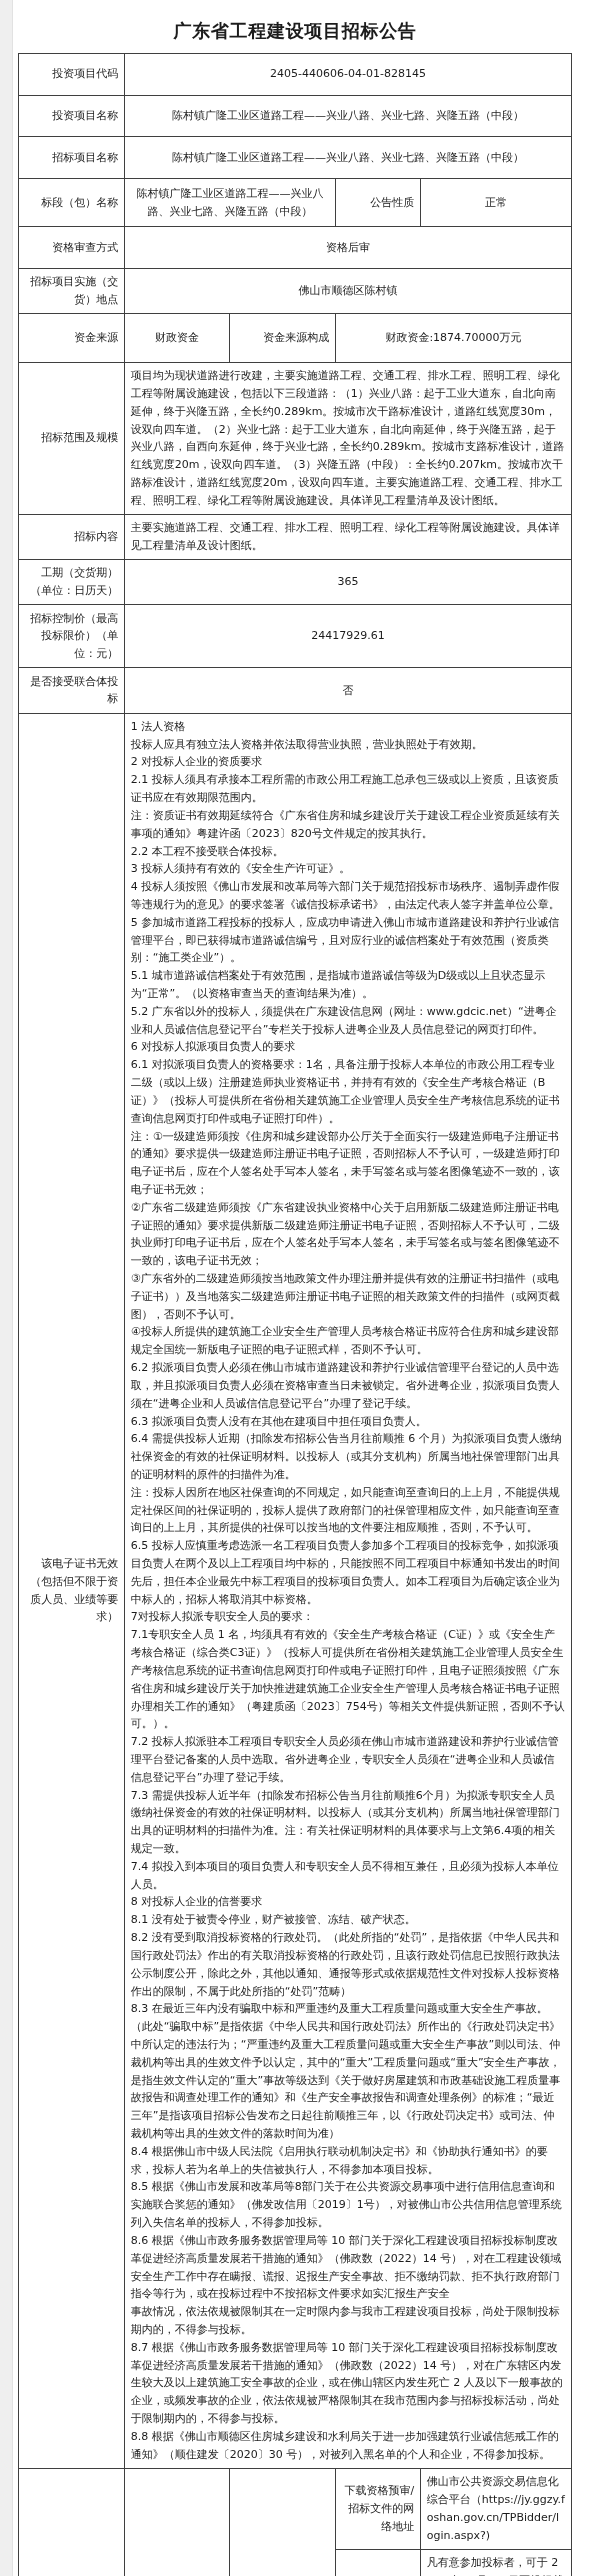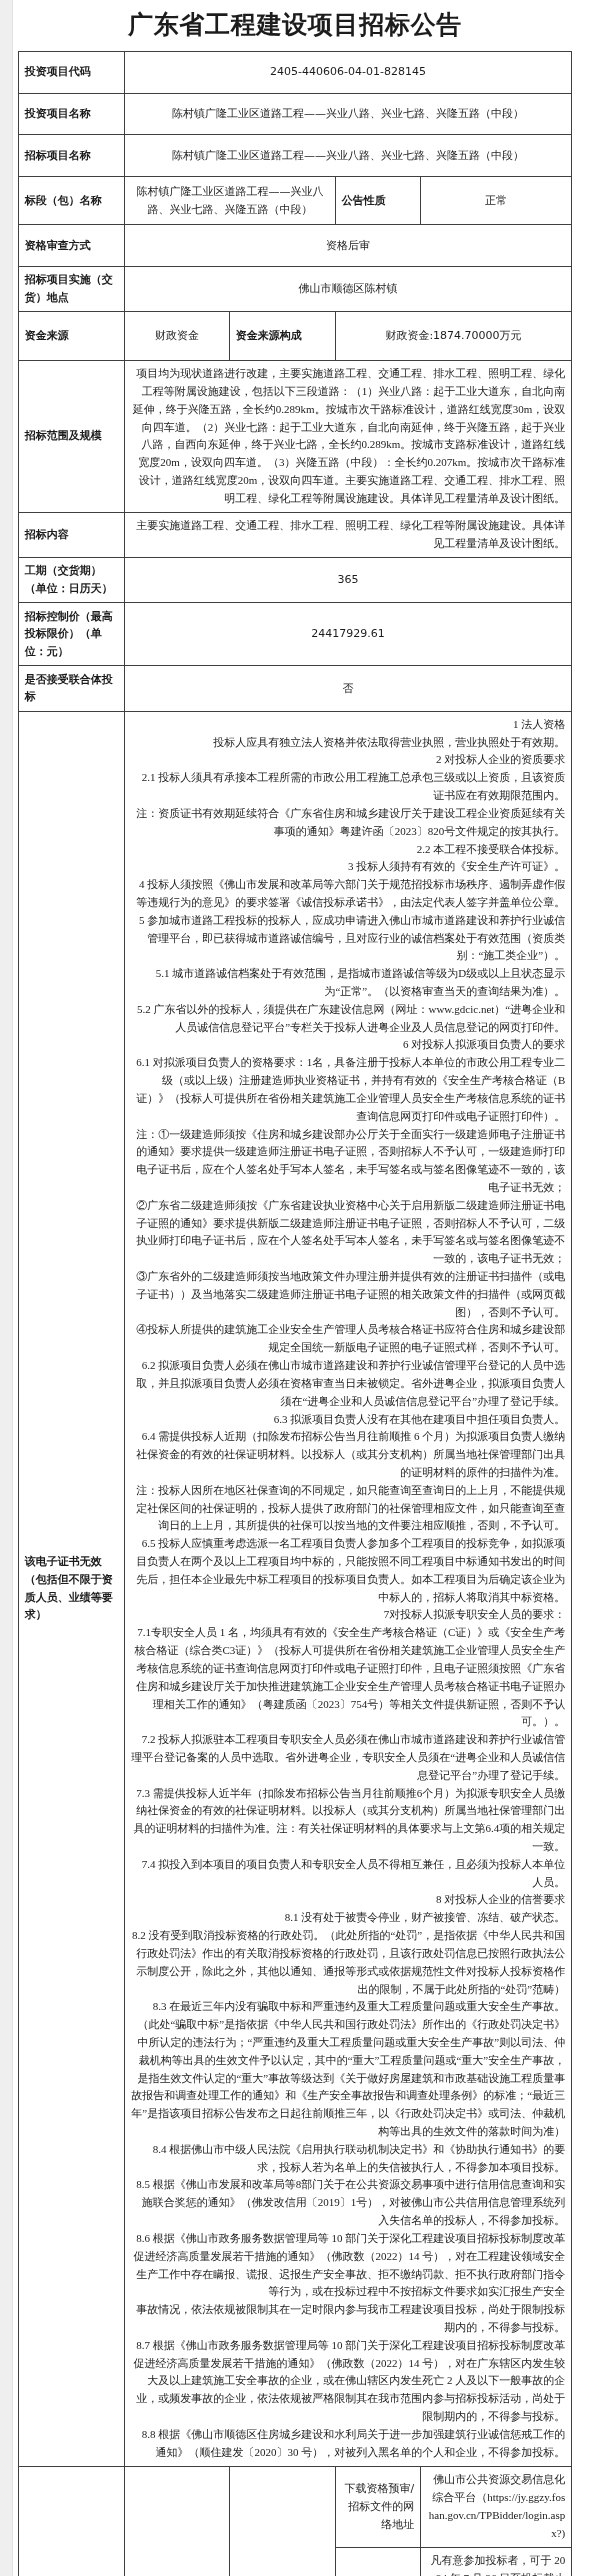--- a/index.html
+++ b/index.html
@@ -10,54 +10,53 @@
     font-family:"DejaVu Sans","Liberation Sans",sans-serif;
     color:#1c1c1c;
     -webkit-font-smoothing:none;
   }
   .edge-strip{
     position:absolute;left:0;top:0;bottom:0;width:11.6px;
     background:#efefef;border-right:0.7px solid #e2e2e2;
   }
   .page-title{
     text-align:center;
-    font-size:25px;
+    font-size:18px;
     font-weight:bold;
-    padding:8px 0 10px 0;
+    padding:19px 0 10px 0;
     letter-spacing:0.7px;
   }
   table.doc{
     table-layout:fixed;
     border-collapse:collapse;
     width:554px;
     margin:0 0 14.5px 18px;
   }
   table.doc td{
     border:0.7px solid #3f3f3f;
     font-size:11px;
     line-height:1.62;
     padding:4.3px 5.8px;
     vertical-align:middle;
     word-break:break-all;
     overflow-wrap:anywhere;
   }
   td.lbl{
-    text-align:left;
-    font-weight:bold;
+    text-align:right;
+    font-weight:normal;
   }
   td.sublbl{
     text-align:right;
     font-weight:normal;
   }
   td.val-c{text-align:center;margin-top:11px;}
   td.val-l{
-    text-align:right;
+    text-align:left;
     white-space:pre-wrap;
     vertical-align:top;
-    font-family:Liberation Serif, serif;
   }
   td.pad-tall{padding-bottom:152px;}
   tr.h55 td{height:32px;}
   tr.h66 td{height:39px;}
 </style>
 </head>
 <body>
 
 <div class="edge-strip"></div>
 

